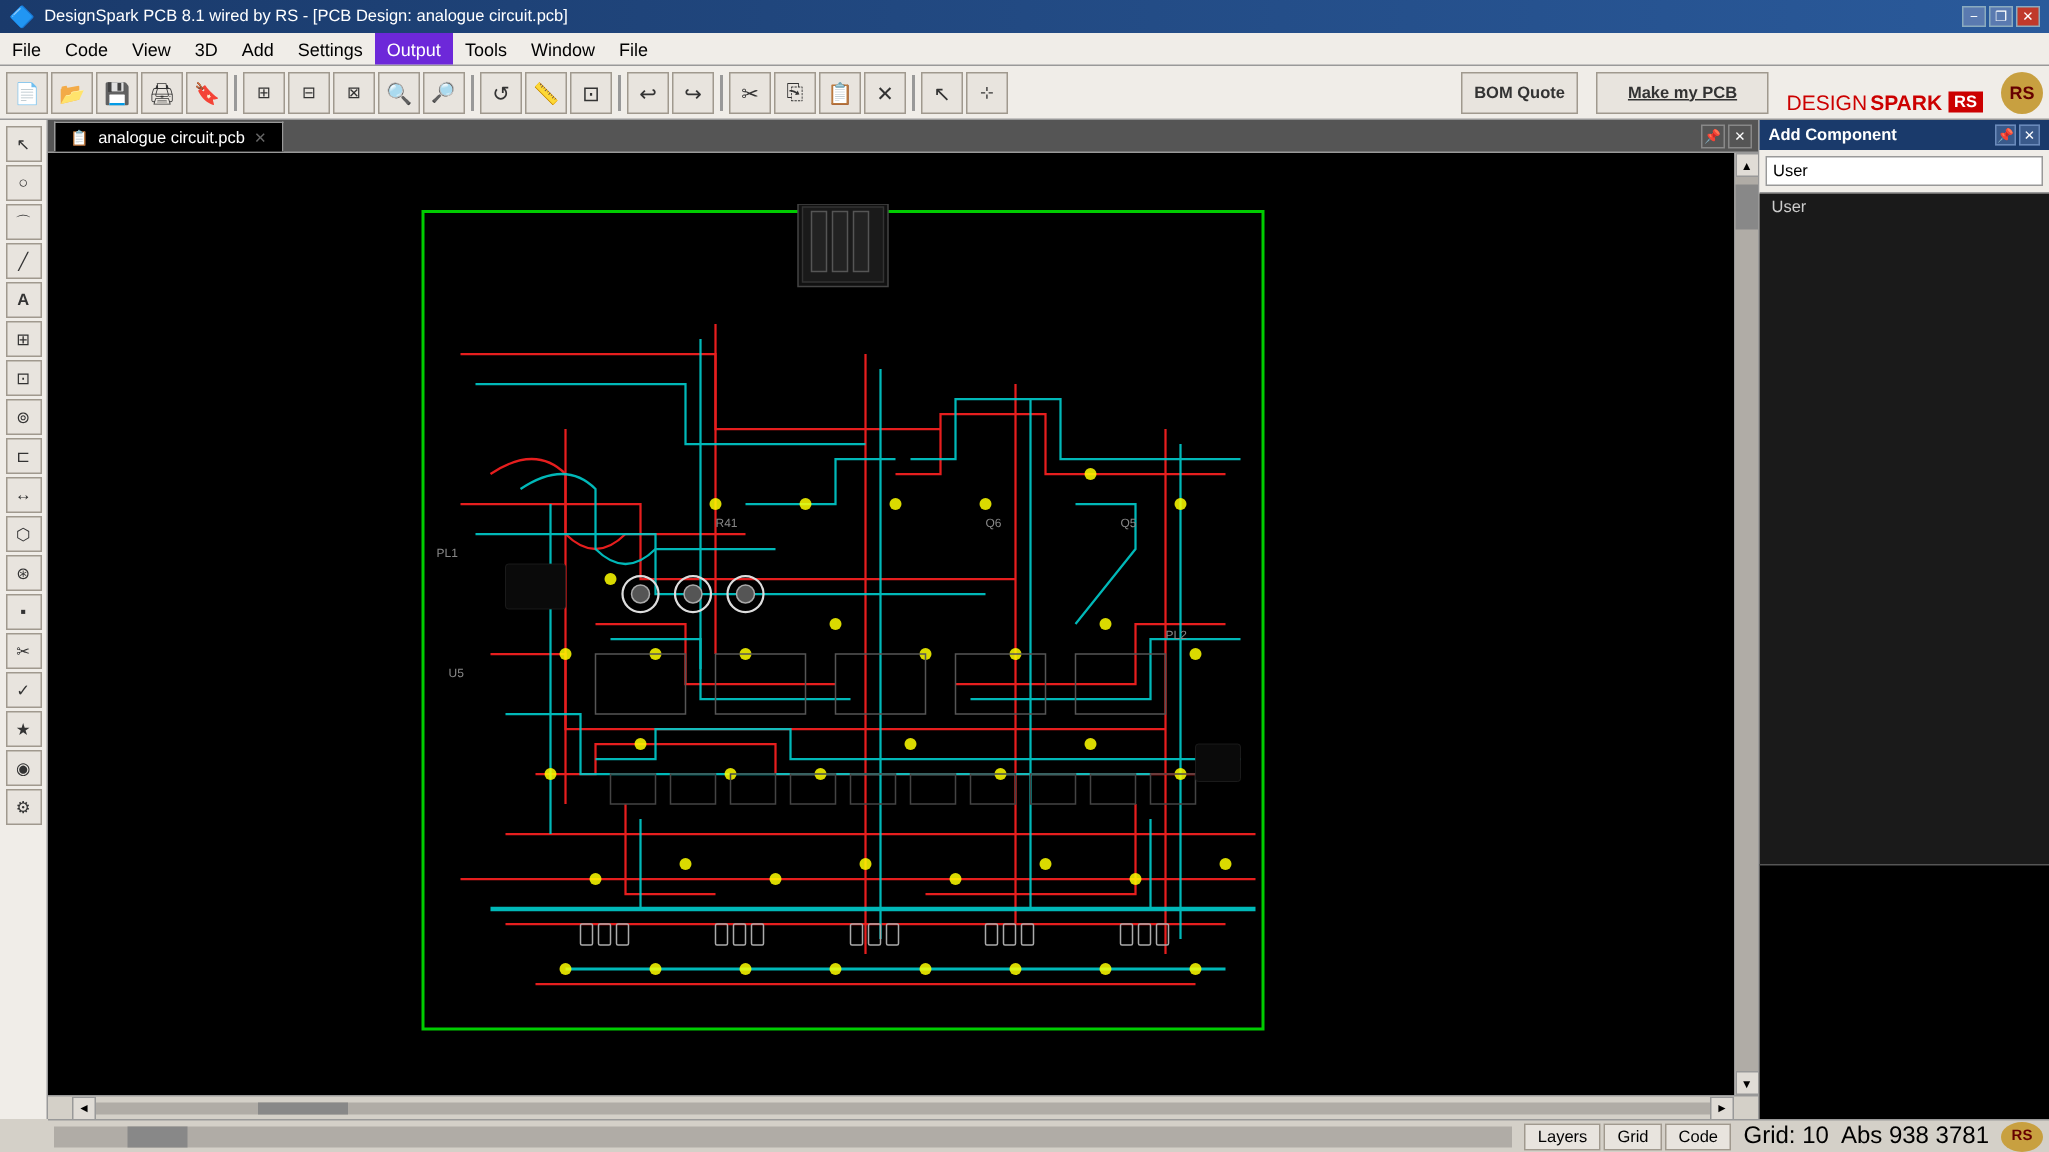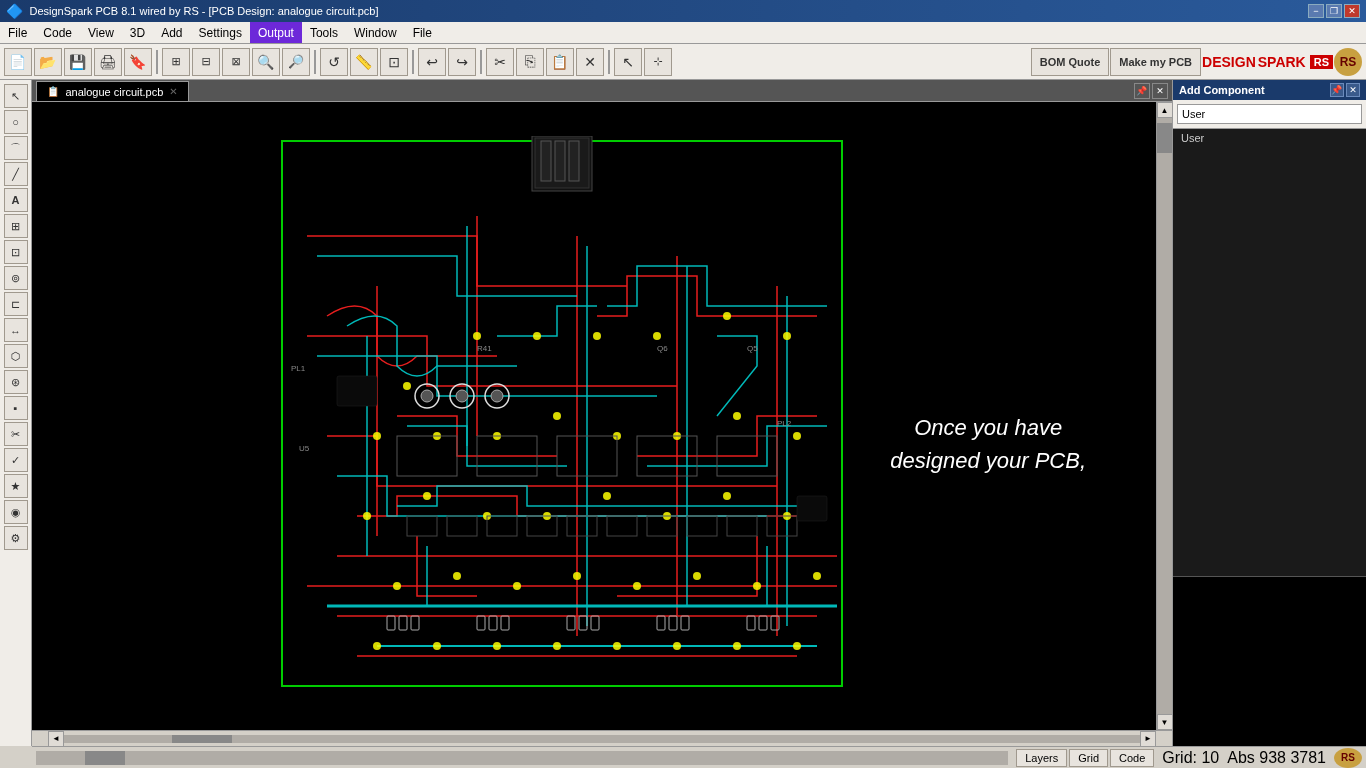--- a/index.html
+++ b/index.html
@@ -336,25 +336,25 @@
 
   <button class="toolbar-btn" title="Cut">✂</button>
   <button class="toolbar-btn" title="Copy">⎘</button>
   <button class="toolbar-btn" title="Paste">📋</button>
   <button class="toolbar-btn" title="Delete">✕</button>
   <div class="toolbar-separator"></div>
 
   <button class="toolbar-btn" title="Select">↖</button>
   <button class="toolbar-btn" title="Route" style="font-size:11px;">⊹</button>
 
-  <div style="margin-left:auto; display:flex; align-items:center; gap:1px;">
+  <div style="margin-left:auto; display:flex; align-items:flex-end; gap:12px;">
     <button class="toolbar-btn" style="width:auto; padding:0 8px; font-size:11px; font-weight:bold;">BOM Quote</button>
-    <button class="toolbar-btn" style="width:auto; padding:0 8px; font-size:11px; font-weight:bold;">Make my PCB</button>
+    <button class="toolbar-btn" style="width:auto; padding:0 20px; font-size:11px; font-weight:bold;text-decoration:underline;">Make my PCB</button>
     <div style="display:flex; align-items:center; gap:2px; font-size:11px; font-weight:bold; font-family:Arial Black, sans-serif;">
-      <span style="color:#c00; font-size:14px; font-weight:700;">DESIGN</span>
+      <span style="color:#c00; font-size:14px; font-weight:400;">DESIGN</span>
         <span style="color:#c00; font-size:14px; font-weight:900;">SPARK</span>
       <span style="background:#c00; color:white; padding:1px 4px; font-size:11px; margin-left:2px;">RS</span>
     </div>
     <div style="width:28px; height:28px; background:#c8a040; border-radius:50%; display:flex; align-items:center; justify-content:center; font-size:12px; font-weight:bold; color:#600;">RS</div>
   </div>
 </div>
 
 <div style="display:flex; flex-direction:column; height:calc(768px - 22px - 22px - 36px);">
 
   <div id="main-layout" style="display:flex; flex:1; overflow:hidden;">
@@ -560,23 +560,20 @@
               <rect x="314" y="480" width="8" height="14" rx="1"></rect>
               <rect x="380" y="480" width="8" height="14" rx="1"></rect>
               <rect x="392" y="480" width="8" height="14" rx="1"></rect>
               <rect x="404" y="480" width="8" height="14" rx="1"></rect>
               <rect x="470" y="480" width="8" height="14" rx="1"></rect>
               <rect x="482" y="480" width="8" height="14" rx="1"></rect>
               <rect x="494" y="480" width="8" height="14" rx="1"></rect>
             </g>
           </svg>
 
-          <div id="pcb-text" style="position:absolute; right:70px; top:55%; transform:translateY(-55%); color:white; font-size:22px; font-style:italic; text-align:center; line-height:1.5; pointer-events:none;">
-            <span style="white-space:pre-line;">Once you have<br>designed your PCB,</span>
-          </div>
 
         </div>
 
         <div id="canvas-v-scroll" style="width:16px; background:#c8c4bc; display:flex; flex-direction:column; border-left:1px solid #999;">
           <div class="scroll-arrow">▲</div>
           <div class="v-scroll-track">
             <div class="v-scroll-thumb"></div>
           </div>
           <div class="scroll-arrow">▼</div>
         </div>

